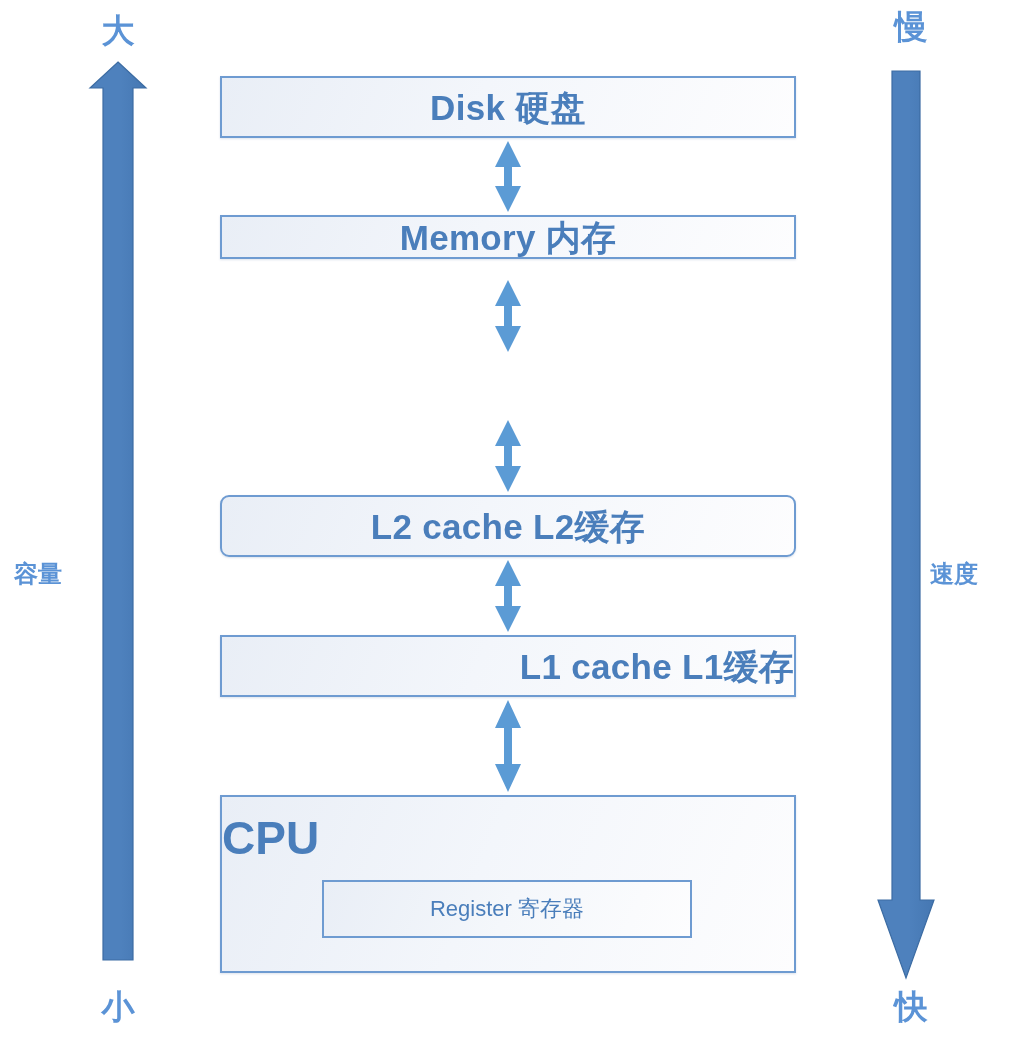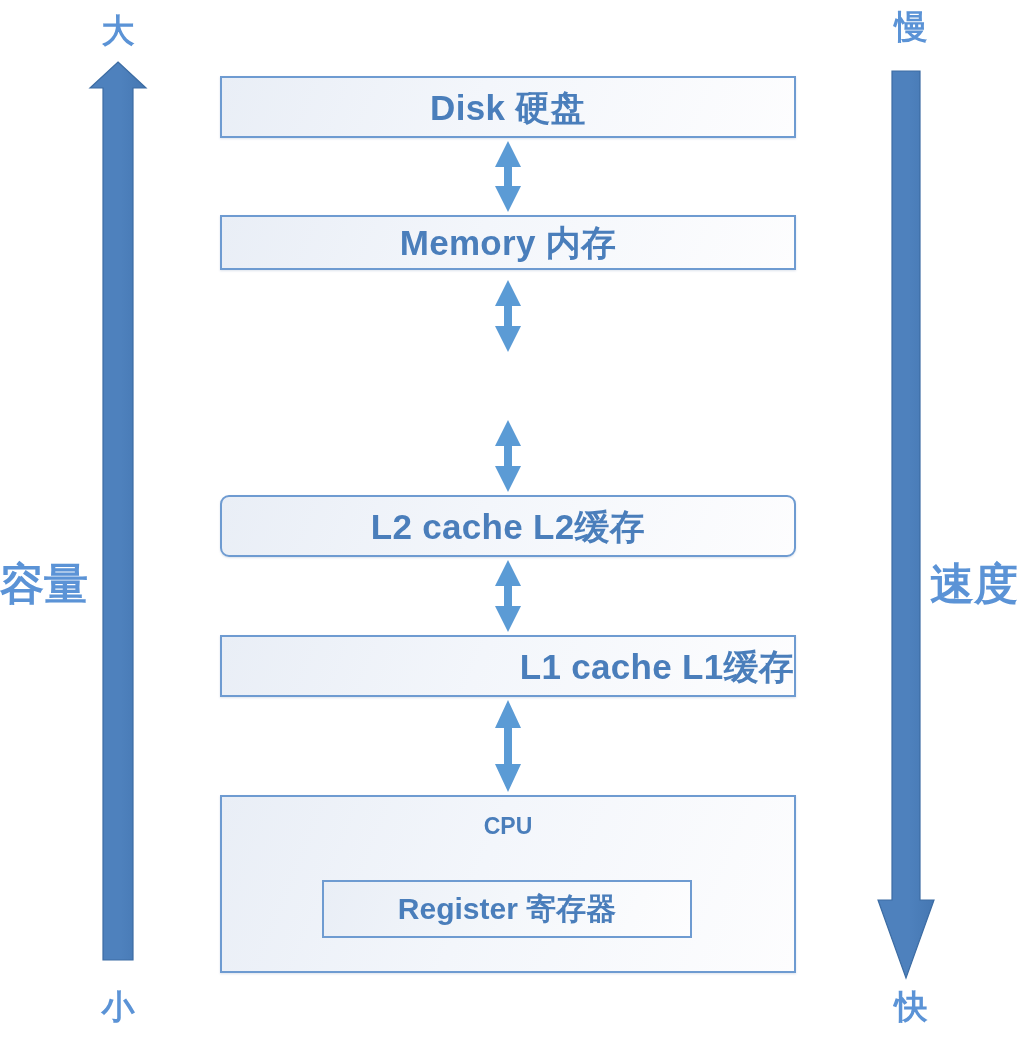--- a/index.html
+++ b/index.html
@@ -38,58 +38,58 @@
   .level-label {
     font-size: 35px;
     font-weight: bold;
     color: #4A7EBB;
     letter-spacing: 0.3px;
     line-height: 1;
     white-space: nowrap;
   }
 
   .box-disk   { top: 76px;  height: 62px; }
-  .box-memory { top: 215px; height: 55px; }
+  .box-memory { top: 215px; height: 44px; }
   .box-l3     { top: 355px; height: 62px; }
   .box-l2     { top: 495px; height: 62px; border-radius: 9px; }
   .box-l1     { top: 635px; height: 62px; justify-content: flex-end; }
 
   
   .box-cpu {
     top: 795px;
     height: 178px;
     display: block;
   }
   .cpu-title {
     position: absolute;
     left: 0;
     top: 18px;
     width: 100%;
-    text-align: center;
-    font-size: 23px;
+    text-align: left;
+    font-size: 46px;
     font-weight: bold;
     color: #4A7EBB;
     line-height: 1;
   }
   .register-box {
     position: absolute;
     left: 100px;          
     top: 83px;            
     width: 370px;
     height: 58px;
     box-sizing: border-box;
     border: 2px solid #6E9BD1;
     background: linear-gradient(112deg, #e9eef6 0%, #f4f7fb 50%, #fdfdfe 100%);
     display: flex;
     align-items: center;
     justify-content: center;
   }
   .register-label {
-    font-size: 30px;
-    font-weight: bold;
+    font-size: 22px;
+    font-weight: normal;
     color: #4A7EBB;
     line-height: 1;
     white-space: nowrap;
   }
 
   
   .connector {
     position: absolute;
     left: 483px;   
     width: 50px;
@@ -120,28 +120,28 @@
     text-align: center;
     white-space: nowrap;
   }
   .cap-big   { left: 78px;  top: 14px;  width: 80px; }
   .cap-small { left: 78px;  top: 990px; width: 80px; }
   .cap-slow  { left: 872px; top: 10px;  width: 78px; }
   .cap-fast  { left: 872px; top: 990px; width: 78px; }
 
   .axis-side-label {
     position: absolute;
-    font-size: 44px;
+    font-size: 24px;
     font-weight: bold;
     color: #5B93D6;
     line-height: 1;
     white-space: nowrap;
   }
   .side-capacity { left: 0px;   top: 562px; width: 76px; text-align: center; }
-  .side-speed    { left: 930px; top: 562px; width: 86px; text-align: center; }
+  .side-speed    { left: 930px; top: 562px; width: 86px; text-align: left; }
 </style>
 </head>
 <body>
 
 <div id="stage">
 
   <div class="axis-cap cap-big">大</div>
 
   <div class="axis-arrow axis-left">
     <svg viewBox="0 0 84 906" preserveAspectRatio="none">

